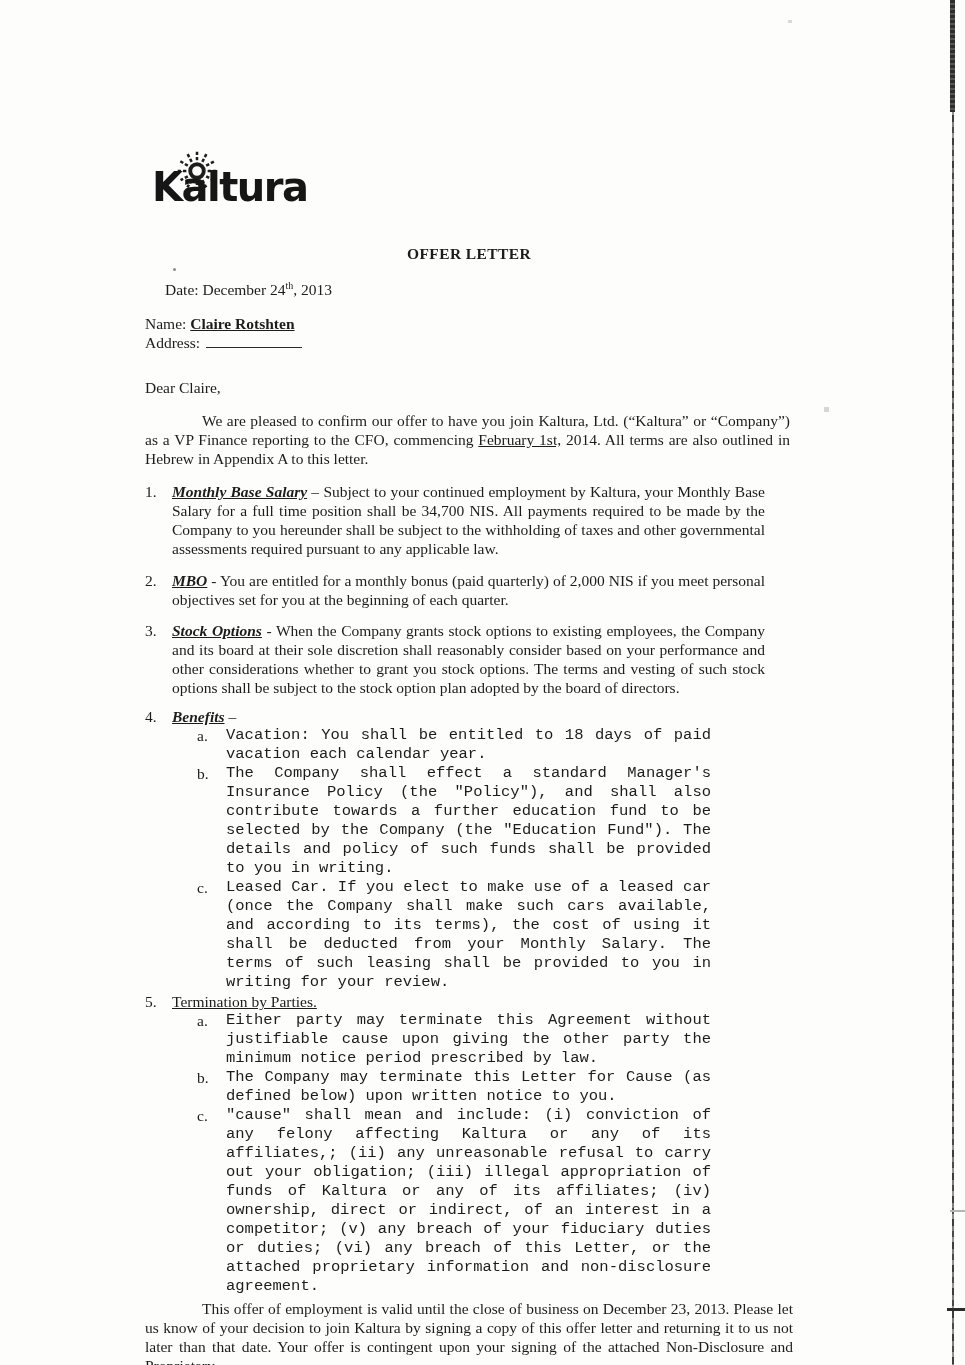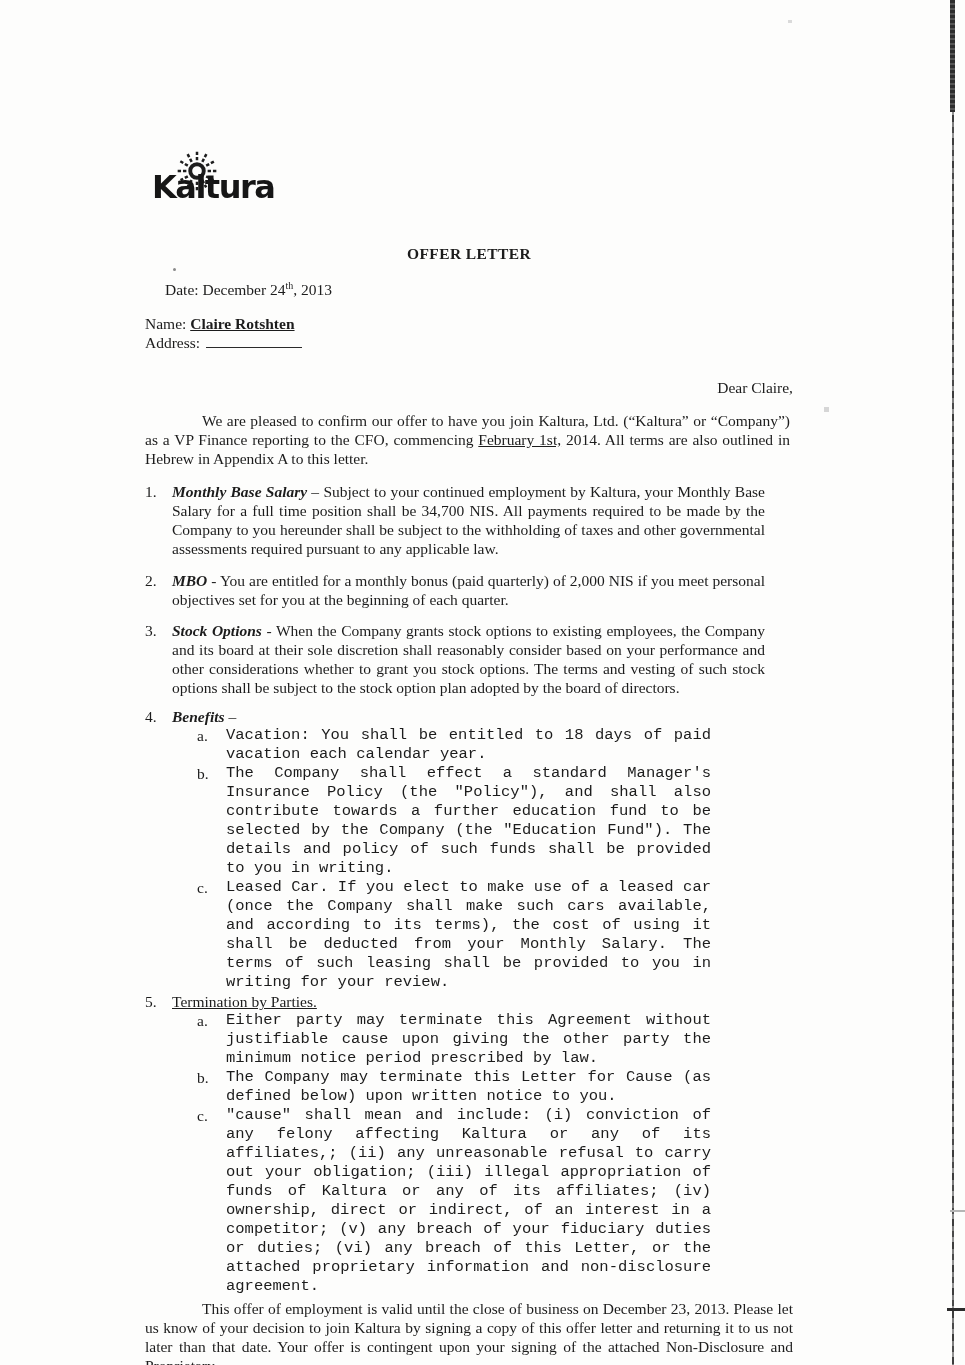--- a/index.html
+++ b/index.html
@@ -10,38 +10,38 @@
   }
   .content{position:absolute;left:145px;top:0;width:648px;}
   .title{margin-top:244px;text-align:center;font-weight:bold;letter-spacing:.4px;}
   .meta-date{margin-top:17px;margin-left:20px;}
   .meta-name{margin-top:15px;}
   sup{font-size:10px;line-height:0;vertical-align:super;}
   .name-value{font-weight:bold;text-decoration:underline;}
   .blank{display:inline-block;border-bottom:1.4px solid #2a2a2a;height:13px;vertical-align:baseline;}
   .blank-id{width:92px;margin-left:8px;}
   .blank-addr{width:96px;margin-left:6px;}
-  .salutation{margin-top:26px;text-align:right;}
+  .salutation{margin-top:26px;}
   .para{margin:0;text-align:justify;}
   .intro{margin-top:14px;text-indent:57px;width:645px;}
   .u{text-decoration:underline;}
   .item{display:flex;width:620px;}
   .item .num{width:27px;flex:none;}
   .item .itext{flex:1;text-align:justify;}
-  .lead{font-weight:bold;font-style:italic;}
+  .lead{font-weight:bold;font-style:italic;text-decoration:underline;}
   .m1{margin-top:14px;}.m2{margin-top:13px;}.m3{margin-top:12px;}.m4{margin-top:10px;}.m5{margin-top:0;}
   .sub{display:flex;margin-left:52px;width:514px;}
   .sub .letter{width:29px;flex:none;}
   .sub .stext{flex:1;text-align:justify;font-family:Liberation Mono, monospace;}
   .closing{margin-top:3px;text-indent:57px;width:648px;}
   .logo{position:absolute;left:152px;top:142px;width:175px;height:95px;}
   .sun{position:absolute;left:16px;top:0;}
   .brand{
     position:absolute;left:0;top:36px;
-    font-family:"DejaVu Sans",sans-serif;font-weight:bold;font-size:32px;
+    font-family:"DejaVu Sans",sans-serif;font-weight:bold;font-size:40px;
     letter-spacing:-1.5px;color:#161616;
   }
   
   .scan-line{position:absolute;left:952px;top:0;width:2px;height:1365px;
     background:repeating-linear-gradient(to bottom,#3d3d3d 0 7px,#7e7e7e 7px 12px,#4a4a4a 12px 18px,#929292 18px 23px);}
   .scan-line-top{position:absolute;left:950px;top:0;width:5px;height:112px;
     background:repeating-linear-gradient(to bottom,#2e2e2e 0 3px,#565656 3px 5px);}
   .tick-light{position:absolute;left:950px;top:1210px;width:15px;height:2px;background:#b5b5b5;}
   .tick-dark{position:absolute;left:947px;top:1308px;width:18px;height:3px;background:#2c2c2c;}
   .speck-1{position:absolute;left:173px;top:268px;width:3px;height:3px;background:#8a8a8a;border-radius:50%;}

